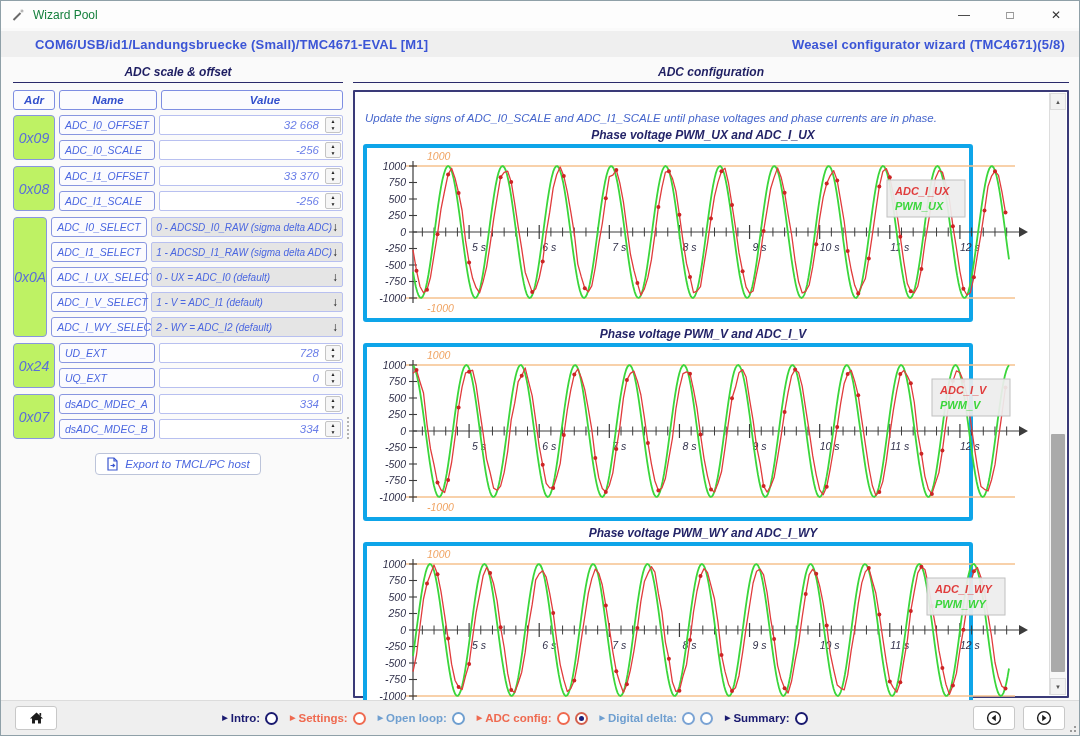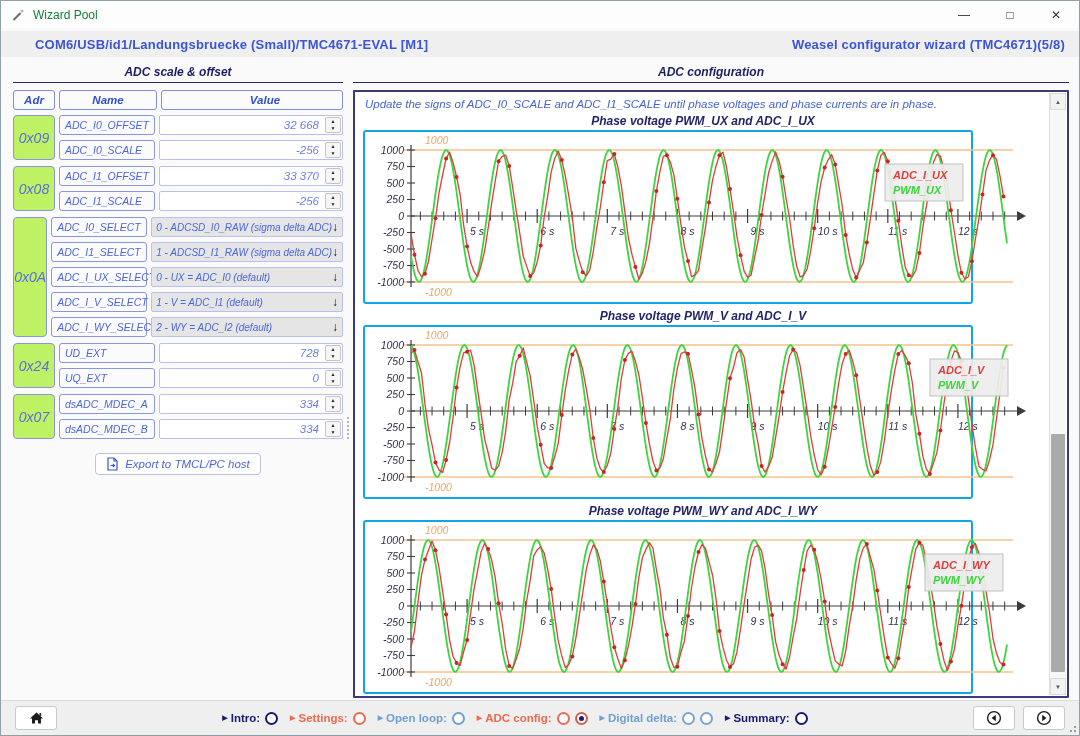--- a/index.html
+++ b/index.html
@@ -40,25 +40,25 @@
   .sel .dd{margin-left:auto;color:#111;font-weight:bold;font-size:12px;}
   .export-btn{align-self:center;margin-top:8px;display:flex;align-items:center;gap:6px;border:1px solid #bcc4da;
               border-radius:4px;background:#fff;padding:3px 10px;color:#4a66e0;font-size:11.5px;}
   
   .splitter{width:10px;position:relative;flex:0 0 auto;}
   .grip{position:absolute;top:352px;left:4px;display:flex;flex-direction:column;gap:2px;}
   .grip i{width:2px;height:2px;background:#9a9a9a;border-radius:50%;}
   
   .right-panel{flex:1 1 auto;display:flex;flex-direction:column;min-width:0;}
   .rp-box{flex:1;border:2px solid #3a3a78;background:#fff;position:relative;
-          padding:5px 24px 4px 8px;display:flex;flex-direction:column;min-height:0;border-radius:1px;}
+          padding:19px 24px 4px 8px;display:flex;flex-direction:column;min-height:0;border-radius:1px;}
   .instruction{font-size:11.5px;color:#4565cc;margin:1px 0 4px 2px;}
   .chart-section{margin-bottom:5px;}
   .chart-title{text-align:center;font-size:12px;font-weight:600;color:#242468;margin-bottom:2px;}
-  .chart-box{border:2px solid #0ea5e9;border-radius:3px;background:#fff;width:610px;box-sizing:border-box;}
+  .chart-box{border:4px solid #0ea5e9;border-radius:3px;background:#fff;width:610px;box-sizing:border-box;}
   .chart-box svg{display:block;}
   
   .vscroll{position:absolute;top:1px;right:1px;bottom:1px;width:16px;background:#f7f7f7;
            border-left:1px solid #ddd;display:flex;flex-direction:column;}
   .sb-btn{height:15px;background:#f2f2f2;border:1px solid #dcdcdc;display:flex;align-items:center;
           justify-content:center;font-size:6px;color:#555;}
   .sb-track{flex:1;position:relative;}
   .sb-thumb{position:absolute;left:1px;right:1px;top:57%;bottom:1%;background:#aaa;border-radius:1px;}
   
   .footer{height:34px;background:#efefef;border-top:1px solid #dcdcdc;display:flex;align-items:center;

